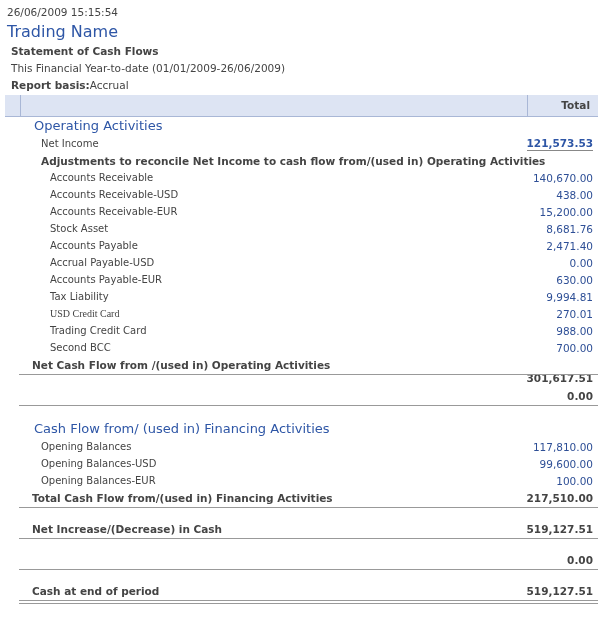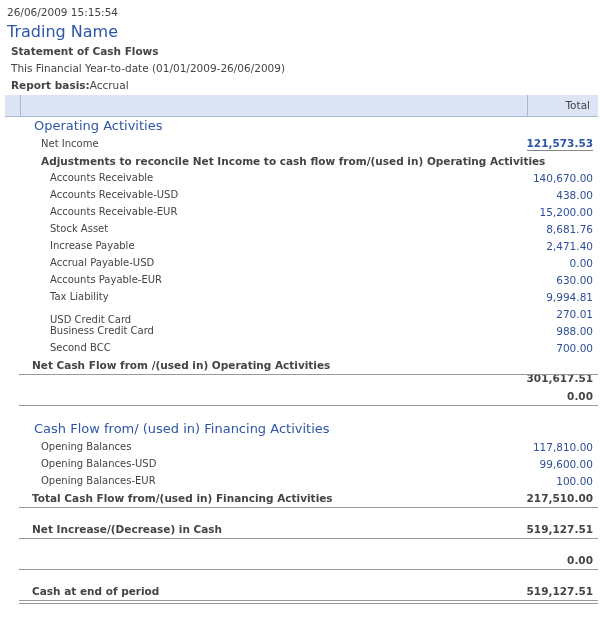--- a/index.html
+++ b/index.html
@@ -9,21 +9,21 @@
   .ts { left:7px; top:6px; font-size:10.5px; color:#444; }
   .org { left:7px; top:22px; font-size:16px; color:#2e56a6; }
   .rtitle { left:11px; top:45px; font-size:10.5px; font-weight:bold; color:#444; }
   .period { left:11px; top:62px; font-size:10.5px; color:#444; }
   .basis { left:11px; top:79px; font-size:10.5px; color:#444; }
   .basis b { font-weight:bold; }
 
   .hdr { position:absolute; left:5px; top:95px; width:593px; height:21px; background:#dde4f3; border-bottom:1px solid #a9b7d6; }
   .hdr .sep1 { position:absolute; left:15px; top:0; width:1px; height:21px; background:#a9b7d6; }
   .hdr .sep2 { position:absolute; left:522px; top:0; width:1px; height:21px; background:#a9b7d6; }
-  .hdr .tot { position:absolute; right:8px; top:4px; font-size:10.5px; font-weight:normal; color:#444; }
+  .hdr .tot { position:absolute; right:8px; top:4px; font-size:10.5px; font-weight:bold; color:#444; }
 
   .section { font-size:13px; color:#2e56a6; }
   .lbl { font-size:10px; color:#444; }
   .lblb { font-size:10.5px; font-weight:bold; color:#444; }
   .val { position:absolute; right:7px; font-size:10.5px; color:#2e4f96; text-align:right; }
   .valb { position:absolute; right:7px; font-size:10.5px; font-weight:bold; color:#444; text-align:right; }
   .ni { position:absolute; right:7px; font-size:10.5px; font-weight:bold; color:#2e56a6; border-bottom:1px solid #888; padding-bottom:1px; }
   .rule { position:absolute; left:19px; width:579px; height:1px; background:#999; }
   .drule { position:absolute; left:19px; width:579px; height:4px; border-top:1px solid #999; border-bottom:1px solid #999; box-sizing:border-box; }
   .row { position:absolute; left:0; width:600px; height:16px; }
@@ -63,41 +63,41 @@
     </div>
     <div class="row" style="top: 205px;">
       <span class="abs lbl" style="left: 50px; top: 1px;">Accounts Receivable-EUR</span>
       <span class="val" style="top: 1px;">15,200.00</span>
     </div>
     <div class="row" style="top: 222px;">
       <span class="abs lbl" style="left: 50px; top: 1px;">Stock Asset</span>
       <span class="val" style="top: 1px;">8,681.76</span>
     </div>
     <div class="row" style="top: 239px;">
-      <span class="abs lbl" style="left: 50px; top: 1px;">Increase Payable</span>
+      <span class="abs lbl" style="left: 50px; top: 1px;">Accounts Payable</span>
       <span class="val" style="top: 1px;">2,471.40</span>
     </div>
     <div class="row" style="top: 256px;">
       <span class="abs lbl" style="left: 50px; top: 1px;">Accrual Payable-USD</span>
       <span class="val" style="top: 1px;">0.00</span>
     </div>
     <div class="row" style="top: 273px;">
       <span class="abs lbl" style="left: 50px; top: 1px;">Accounts Payable-EUR</span>
       <span class="val" style="top: 1px;">630.00</span>
     </div>
     <div class="row" style="top: 290px;">
       <span class="abs lbl" style="left: 50px; top: 1px;">Tax Liability</span>
       <span class="val" style="top: 1px;">9,994.81</span>
     </div>
     <div class="row" style="top: 307px;">
-      <span class="abs lbl" style="left: 50px; top: 7px;">USD Credit Card</span>
+      <span class="abs lbl" style="left: 50px; top: 1px; font-family: Liberation Serif, serif;">USD Credit Card</span>
       <span class="val" style="top: 1px;">270.01</span>
     </div>
     <div class="row" style="top: 324px;">
-      <span class="abs lbl" style="left: 50px; top: 1px;">Business Credit Card</span>
+      <span class="abs lbl" style="left: 50px; top: 1px;">Trading Credit Card</span>
       <span class="val" style="top: 1px;">988.00</span>
     </div>
     <div class="row" style="top: 341px;">
       <span class="abs lbl" style="left: 50px; top: 1px;">Second BCC</span>
       <span class="val" style="top: 1px;">700.00</span>
     </div>
   </div>
 
 <div class="row" style="top:358px;">
   <span class="abs lblb" style="left:32px;top:1px;">Net Cash Flow from /(used in) Operating Activities</span>

